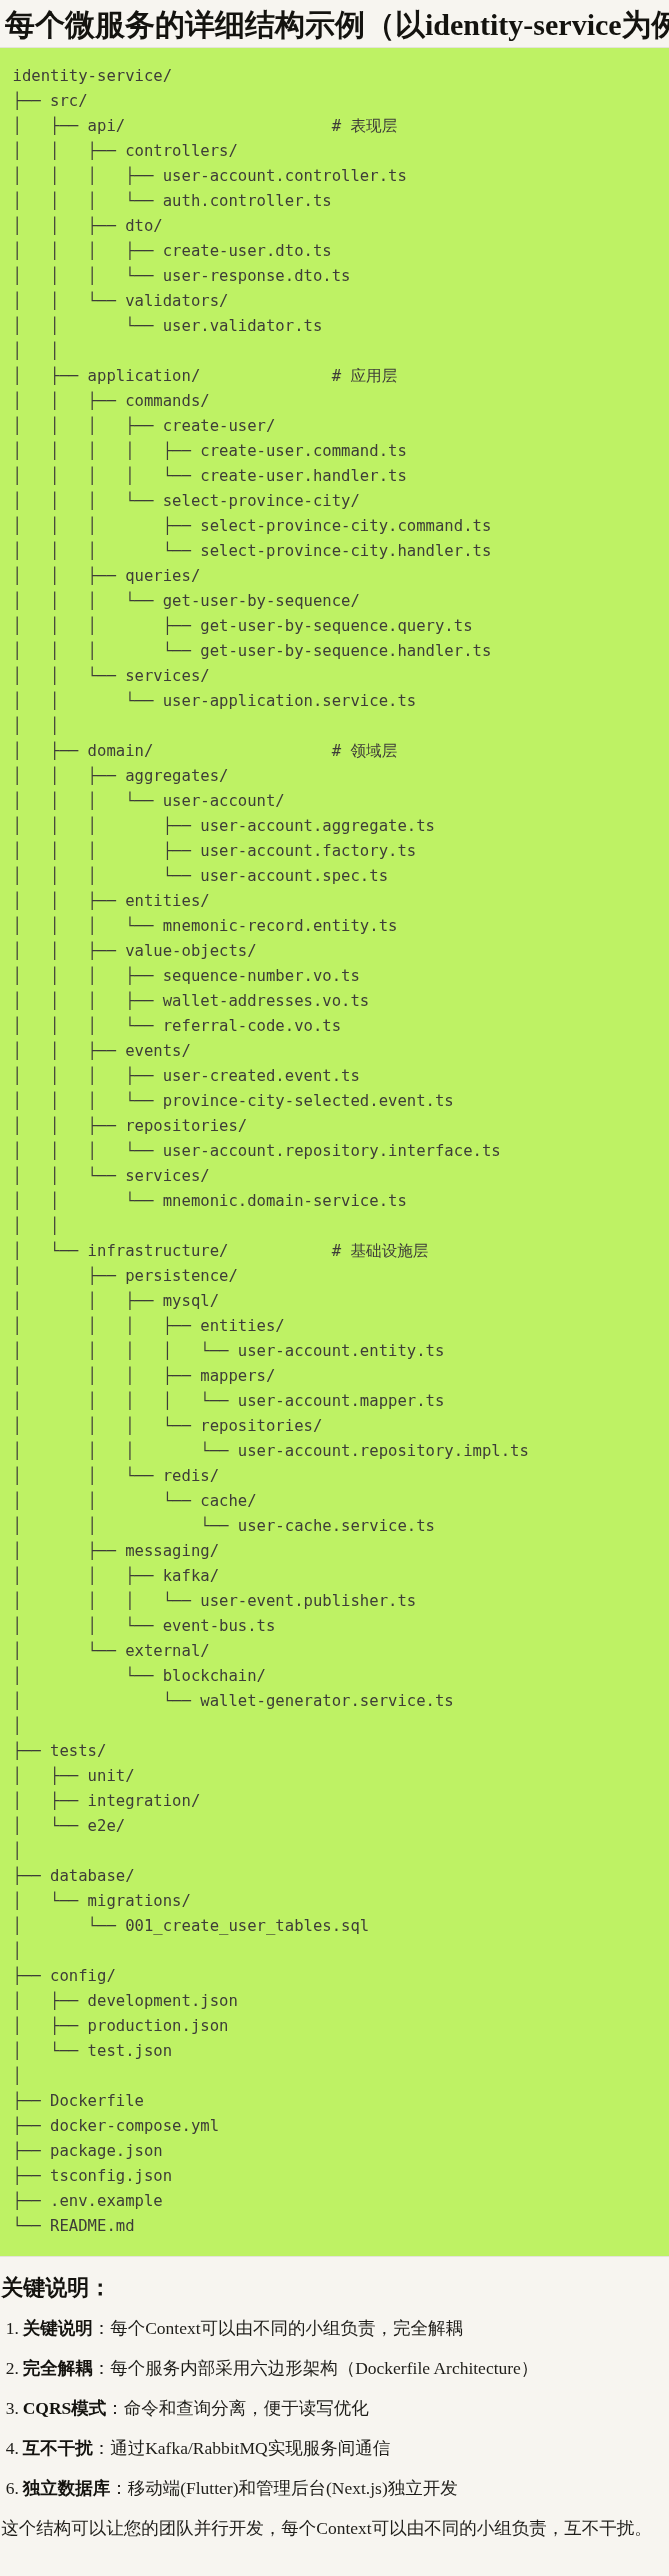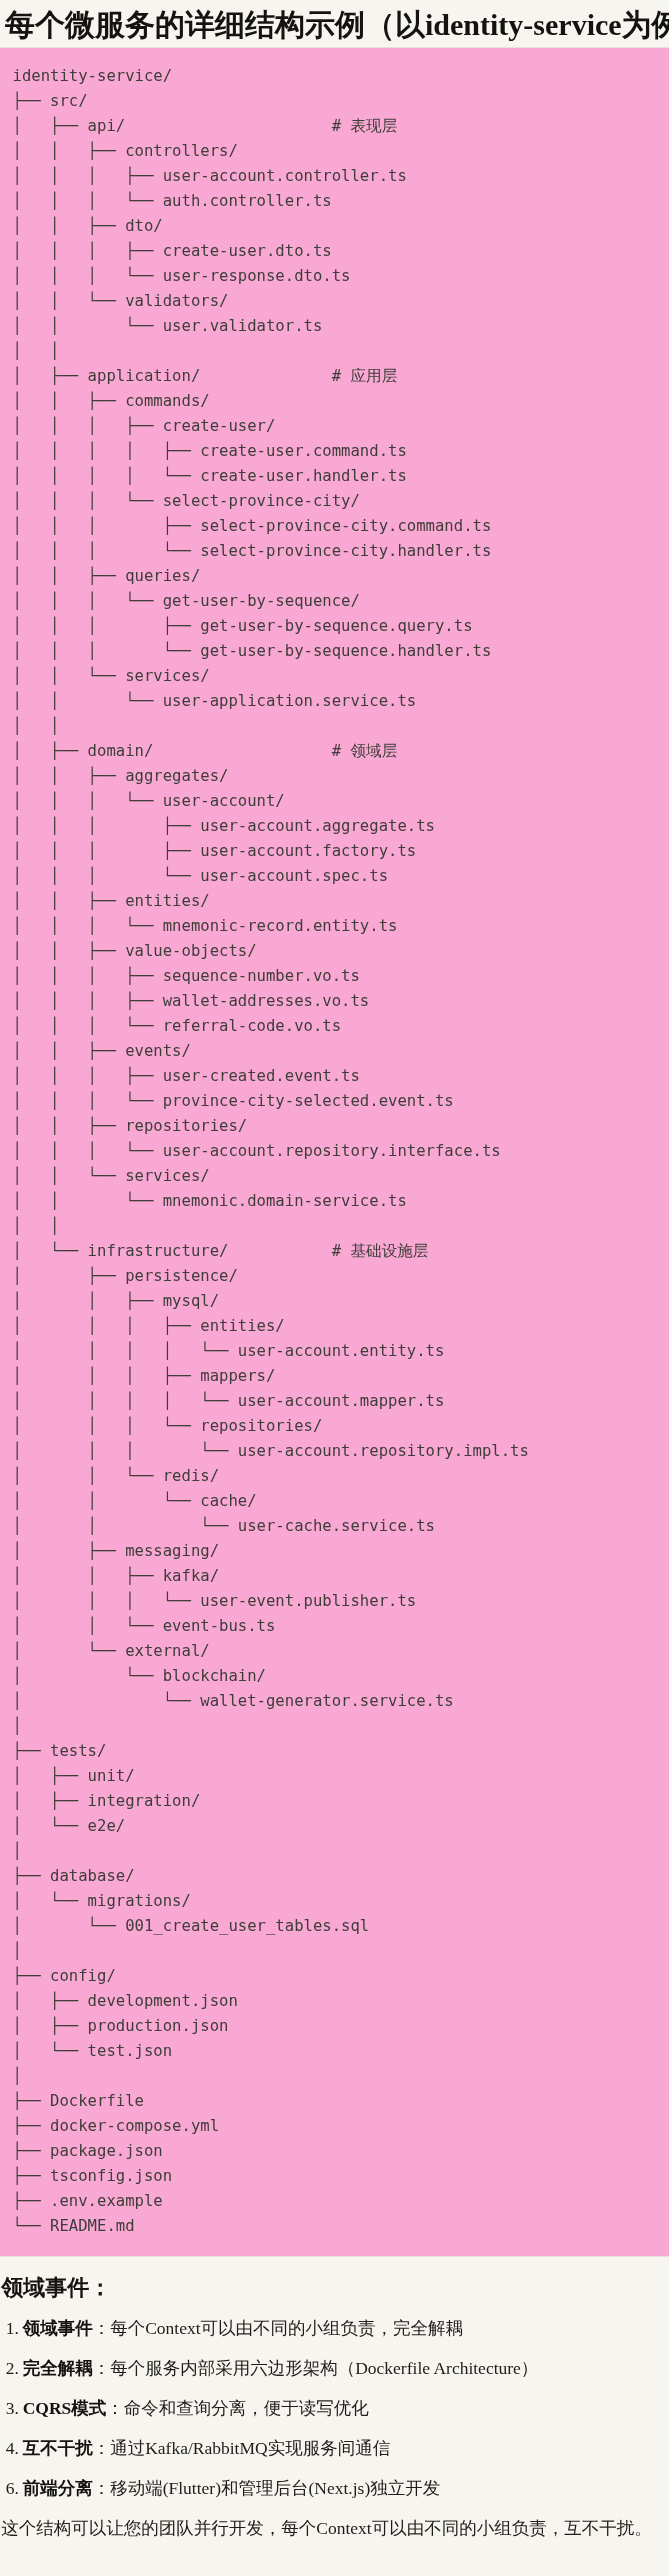--- a/index.html
+++ b/index.html
@@ -12,21 +12,21 @@
   .page-title {
     font-size: 30px;
     font-weight: 700;
     color: #14130F;
     margin: 0;
     padding: 10px 12.5px 8.1px 5px;
     line-height: 29px;
     white-space: nowrap;
   }
   .code-block {
-    background: #f9a8d4;
+    background: #bef264;
     border-top: 0.6px solid #E4E2DB;
     border-bottom: 0.6px solid #E4E2DB;
     padding: 16.3px 12.5px;
   }
   .tree {
     margin: 0;
     font-family: "DejaVu Sans Mono", monospace;
     font-size: 15.6px;
     line-height: 25px;
     color: #3E3D38;
@@ -152,27 +152,27 @@
 │
 ├── Dockerfile
 ├── docker-compose.yml
 ├── package.json
 ├── tsconfig.json
 ├── .env.example
 └── README.md</pre>
   </div>
 
   <div class="notes">
-    <h3 class="notes-heading">领域事件：</h3>
+    <h3 class="notes-heading">关键说明：</h3>
 
     <ol class="notes-list">
-        <li><span class="num">1.</span><strong>领域事件</strong><span>：</span><span>每个Context可以由不同的小组负责，完全解耦</span></li>
+        <li><span class="num">1.</span><strong>关键说明</strong><span>：</span><span>每个Context可以由不同的小组负责，完全解耦</span></li>
         <li><span class="num">2.</span><strong>完全解耦</strong><span>：</span><span>每个服务内部采用六边形架构（Dockerfile Architecture）</span></li>
         <li><span class="num">3.</span><strong>CQRS模式</strong><span>：</span><span>命令和查询分离，便于读写优化</span></li>
         <li><span class="num">4.</span><strong>互不干扰</strong><span>：</span><span>通过Kafka/RabbitMQ实现服务间通信</span></li>
-        <li><span class="num">6.</span><strong>前端分离</strong><span>：</span><span>移动端(Flutter)和管理后台(Next.js)独立开发</span></li>
+        <li><span class="num">6.</span><strong>独立数据库</strong><span>：</span><span>移动端(Flutter)和管理后台(Next.js)独立开发</span></li>
       </ol>
 
     <p class="footer-para">这个结构可以让您的团队并行开发，每个Context可以由不同的小组负责，互不干扰。</p>
   </div>
 
 </div>
 
 
 </body></html>

